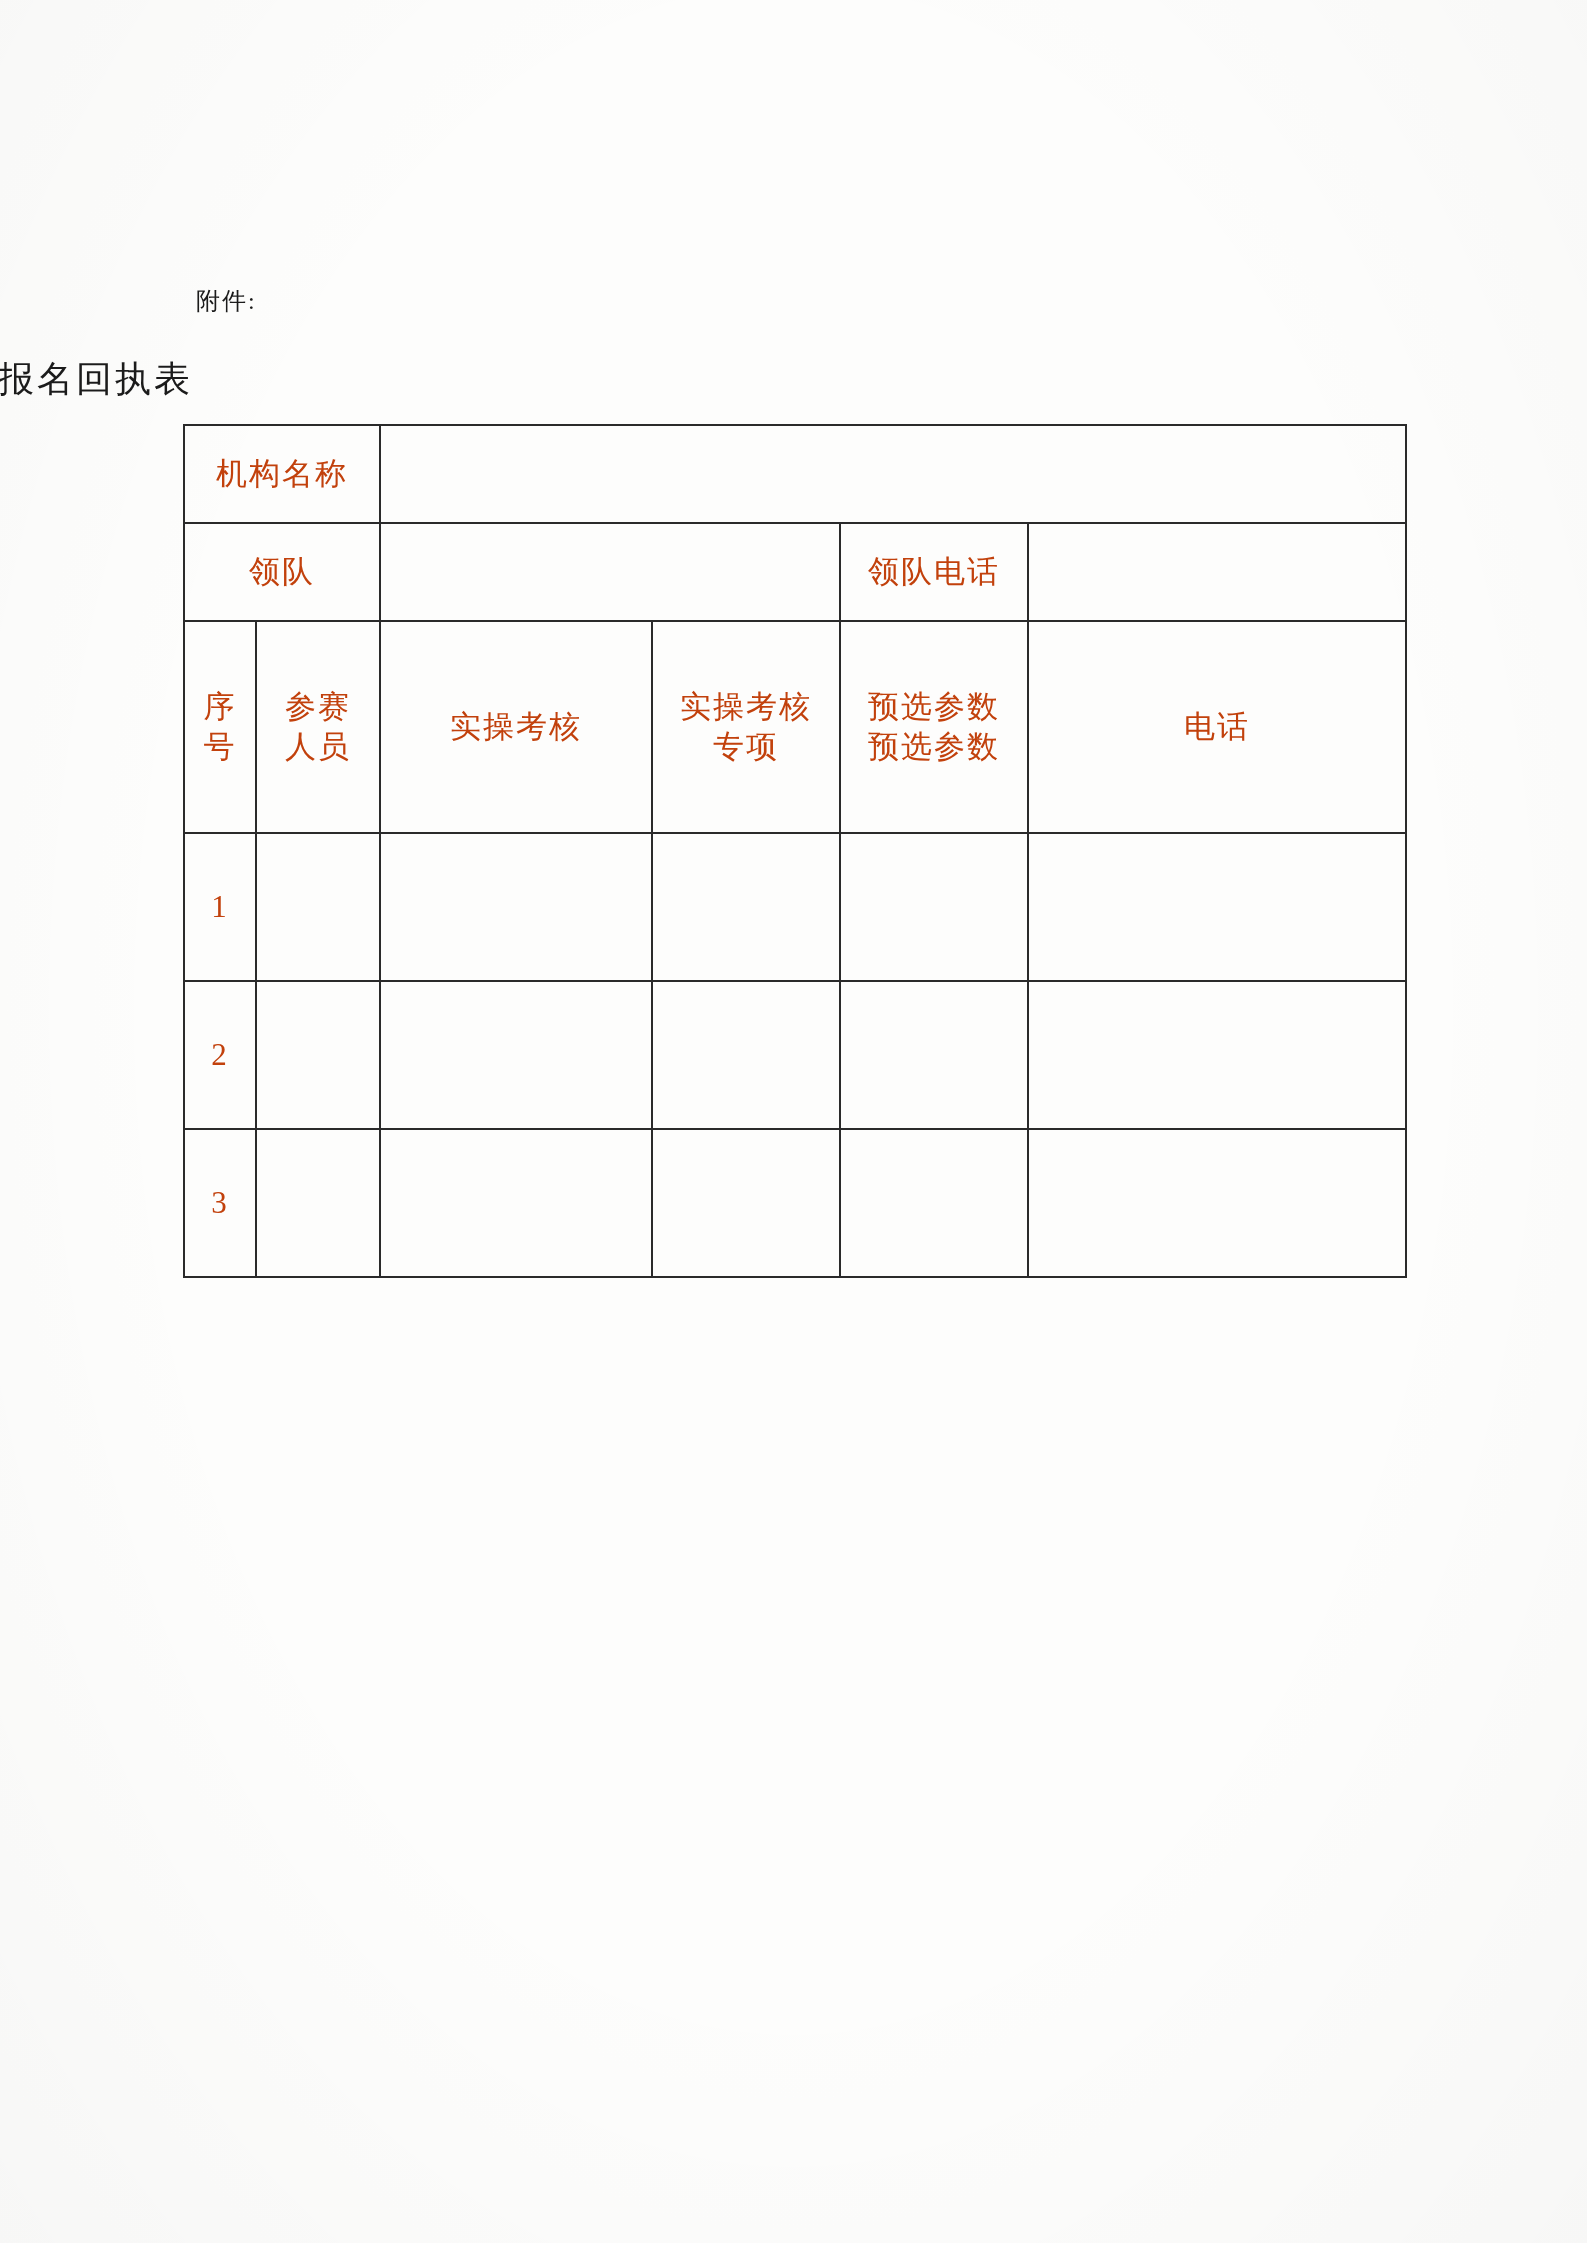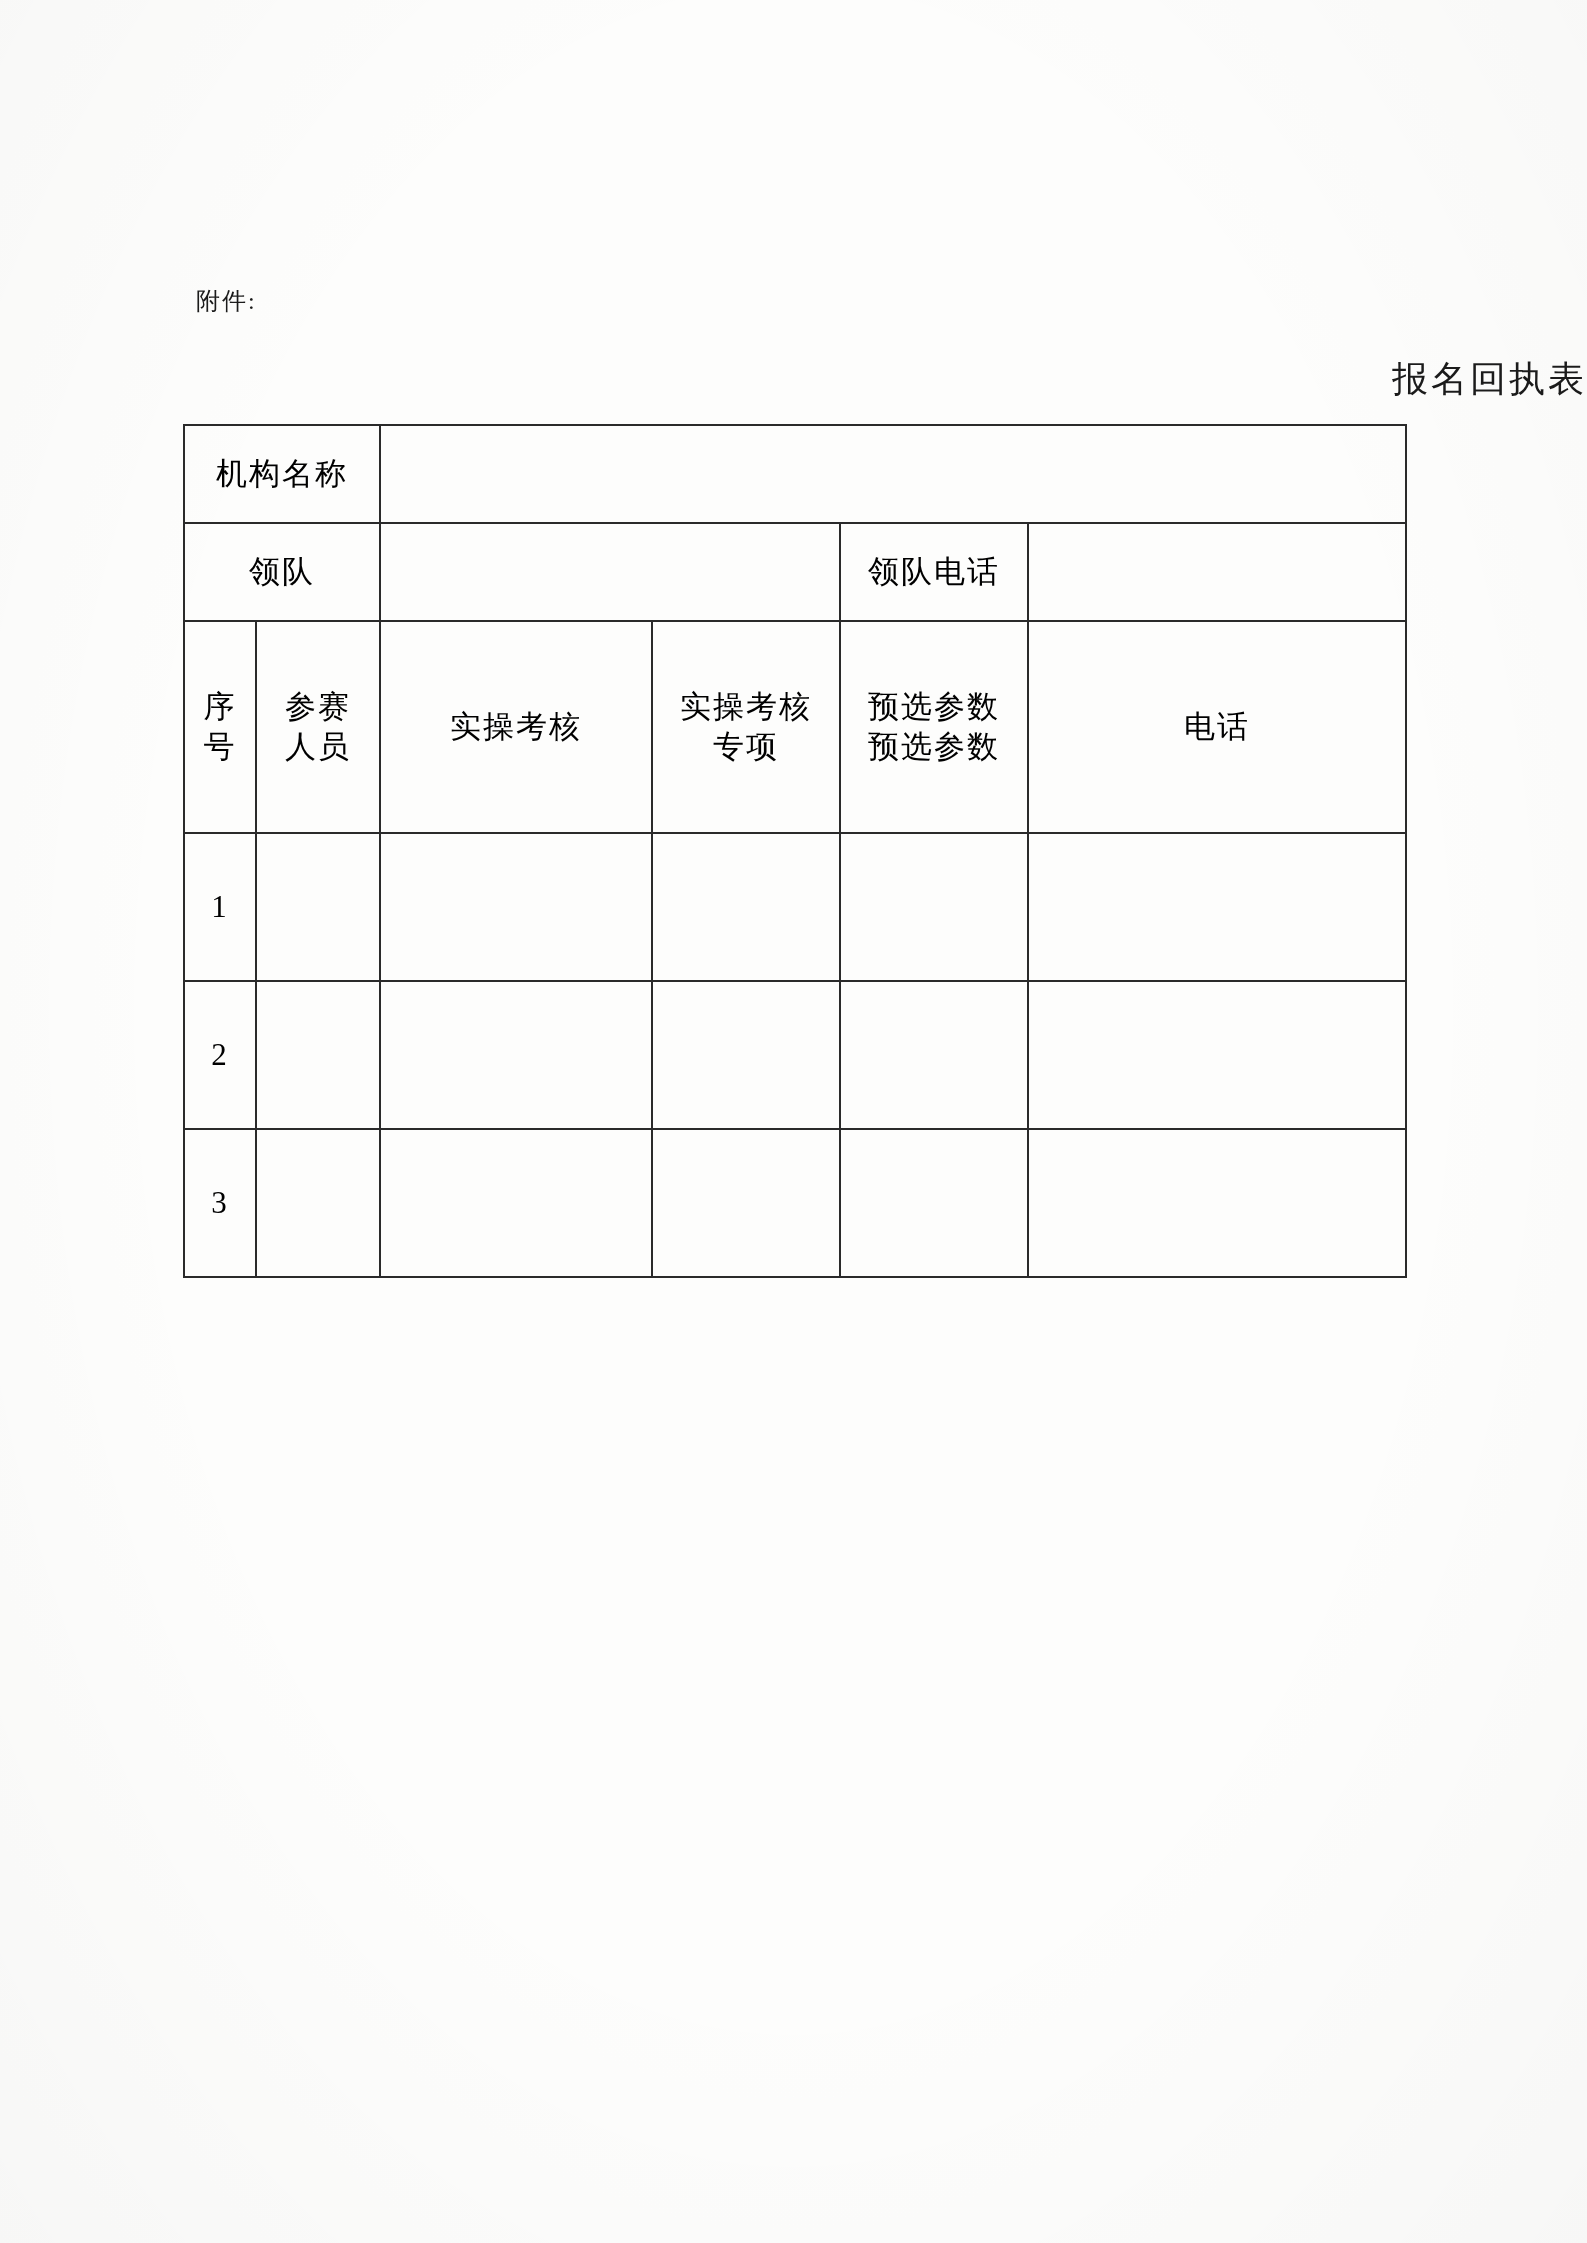--- a/index.html
+++ b/index.html
@@ -38,21 +38,21 @@
     font-size: 24px;
     letter-spacing: 2px;
     white-space: nowrap;
   }
 
   .doc-title {
     position: absolute;
     left: 16px;
     right: 0;
     top: 355px;
-    text-align: right;
+    text-align: left;
     font-size: 36px;
     letter-spacing: 3px;
   }
   .doc-title .t-inner {
     display: inline-block;
     margin-left: -18px;
   }
 
   table.form {
     position: absolute;
@@ -63,21 +63,21 @@
     table-layout: fixed;
   }
   table.form td {
     border: 2px solid #2a2a2a;
     padding: 0;
     text-align: center;
     vertical-align: middle;
     font-size: 31px;
     letter-spacing: 2px;
     line-height: 1.28;
-    color: #000000;
+    color: #c2410c;
   }
 
   .r-org td { height: 96px; }
   .r-leader td { height: 96px; margin-left: 32px; }
   .r-head td { height: 210px; font-size: 30px; }
   .r-data td { height: 146px; font-size: 32px; font-family: "Liberation Serif", serif; }
 
   .cell-label { white-space: nowrap; }
   .cell-stack { display: block; }
   .cell-stack .ln { display: block; }

